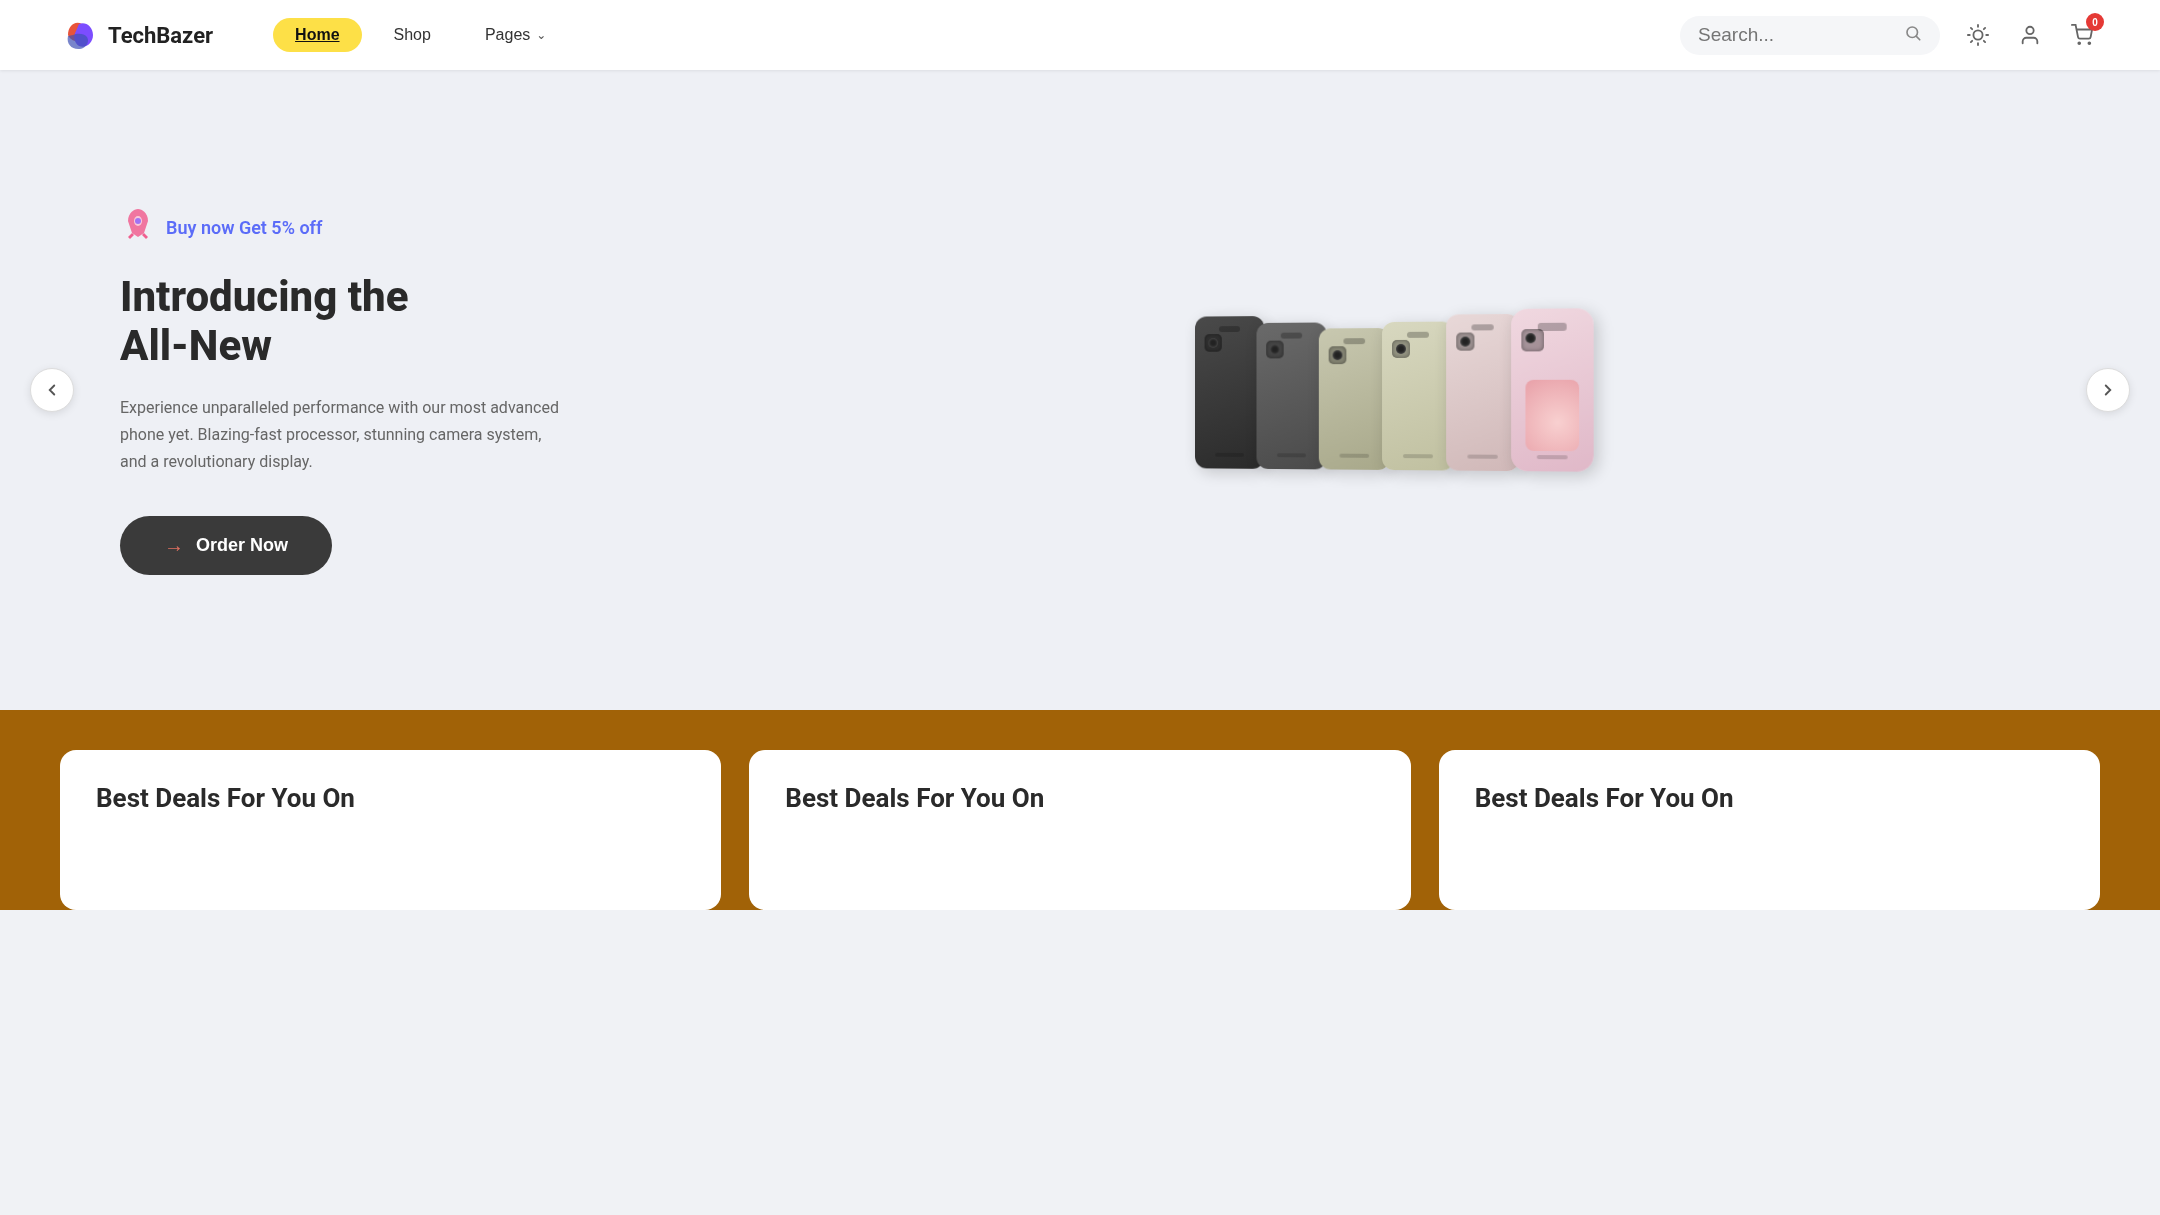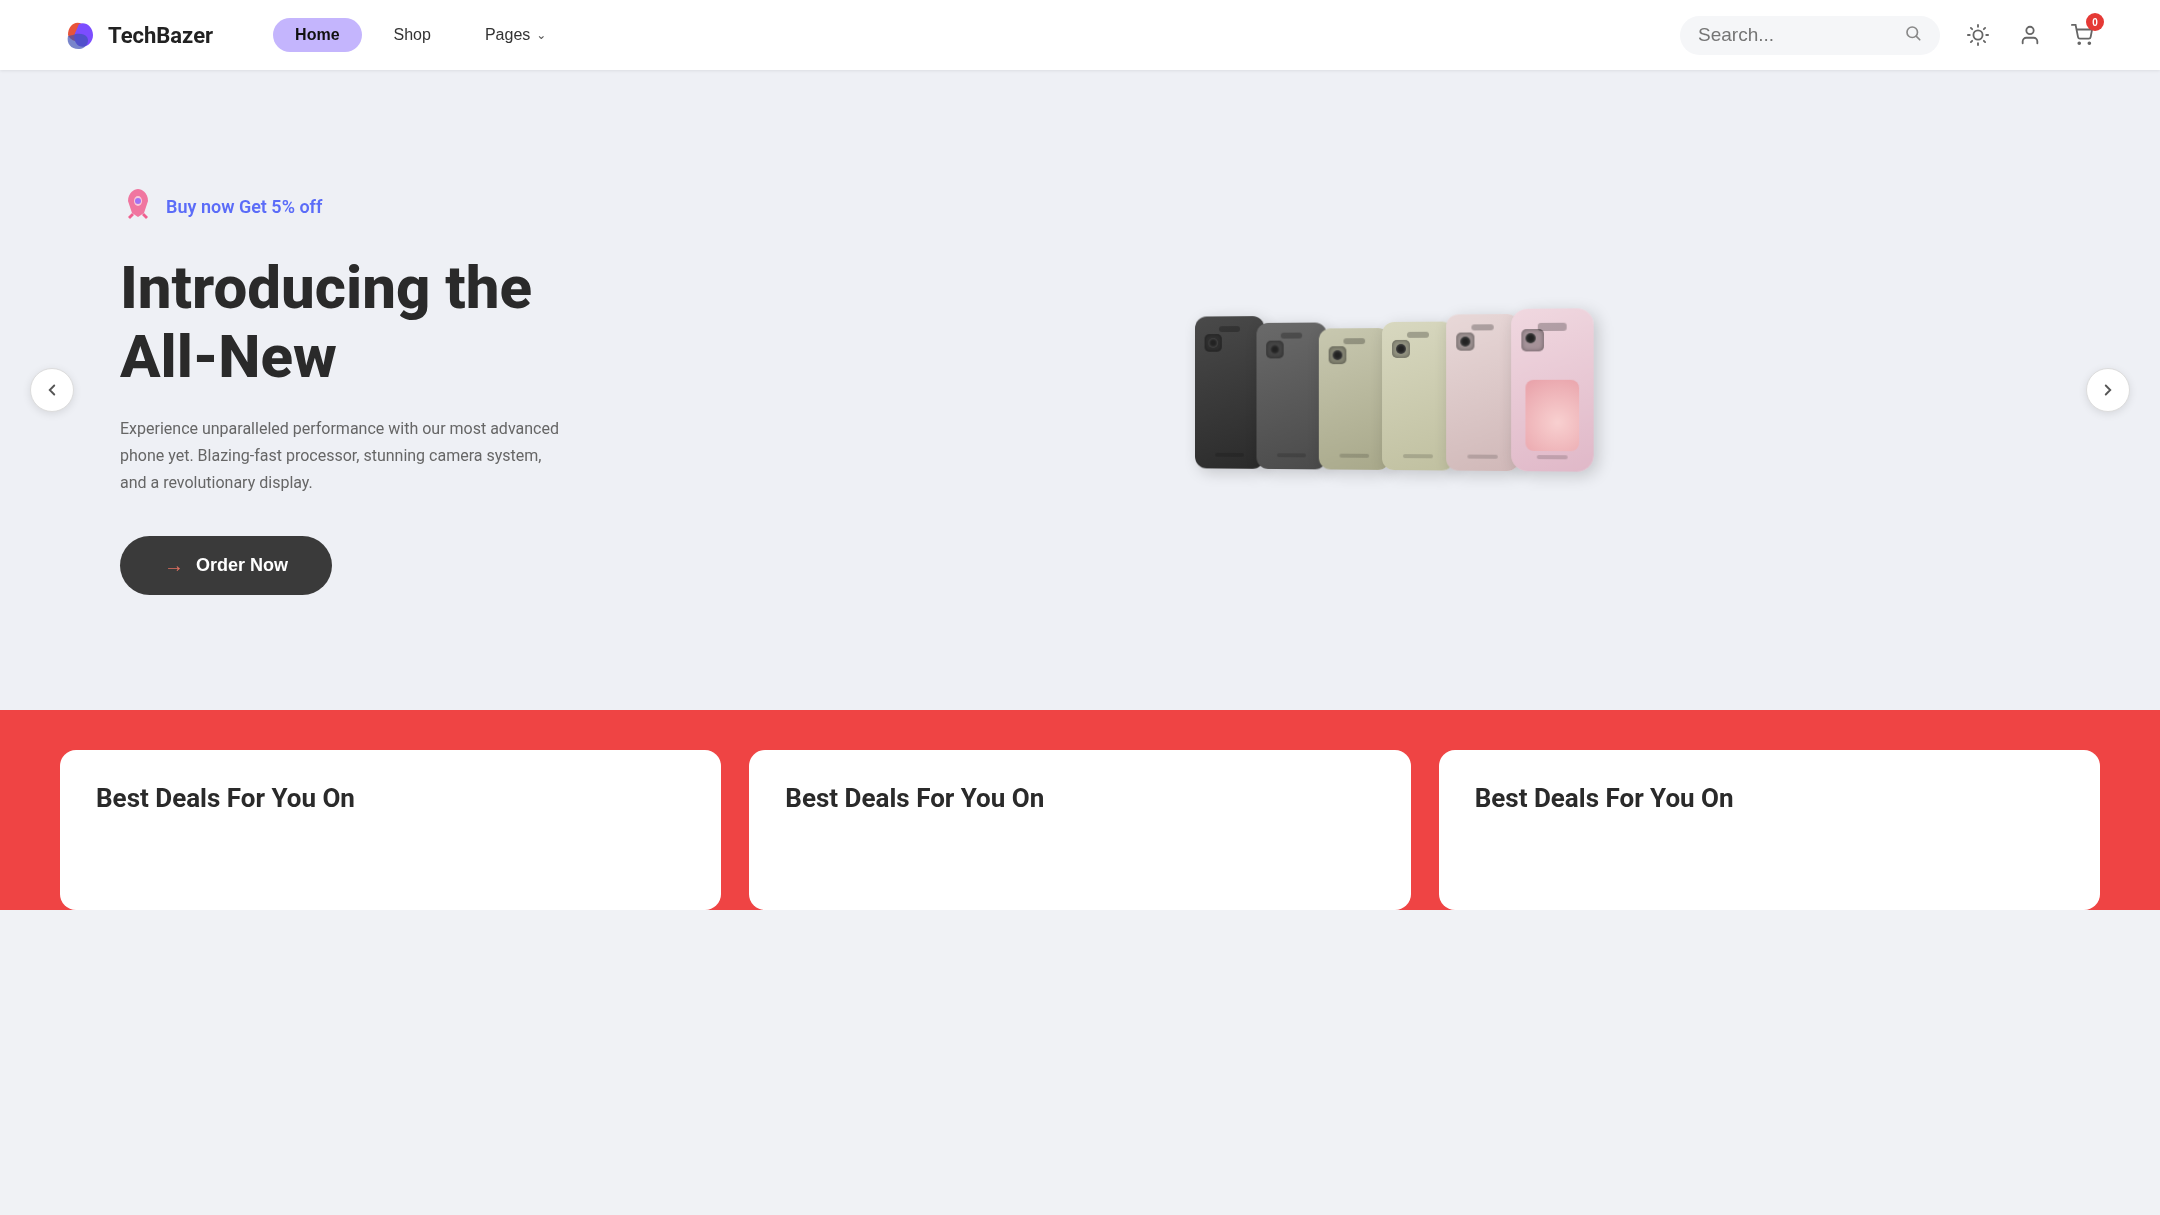--- a/index.html
+++ b/index.html
@@ -47,23 +47,24 @@
       color: #333;
       cursor: pointer;
       text-decoration: none;
       display: flex;
       align-items: center;
       gap: 6px;
       border: none;
       background: transparent;
     }
     .nav-item.active {
-      background: #c4b5fd;
+      background: #fde047;
       color: #111;
       font-weight: 600;
+      text-decoration: underline;
     }
     .nav-chevron { font-size: 12px; color: #555; }
 
     .search-area {
       display: flex;
       align-items: center;
       background: #f5f6f8;
       border-radius: 999px;
       padding: 8px 18px;
       gap: 10px;
@@ -144,21 +145,21 @@
     }
     .rocket-icon {
       font-size: 32px;
     }
     .promo-text {
       font-size: 18px;
       font-weight: 600;
       color: #5b6cf8;
     }
     .hero-title {
-      font-size: 60px;
+      font-size: 42px;
       font-weight: 800;
       color: #2a2a2a;
       line-height: 1.15;
       margin-bottom: 24px;
     }
     .hero-desc {
       font-size: 16px;
       color: #666;
       line-height: 1.7;
       max-width: 440px;
@@ -294,21 +295,21 @@
       justify-content: center;
       color: #555;
       z-index: 5;
       box-shadow: 0 2px 8px rgba(0,0,0,0.1);
     }
     .carousel-arrow.left { left: 30px; }
     .carousel-arrow.right { right: 30px; }
 
     
     .deals-section {
-      background: #ef4444;
+      background: #a16207;
       padding: 40px 60px 0;
       min-height: 200px;
     }
     .deals-grid {
       display: grid;
       grid-template-columns: repeat(3, 1fr);
       gap: 28px;
     }
     .deal-card {
       background: #ffffff;

